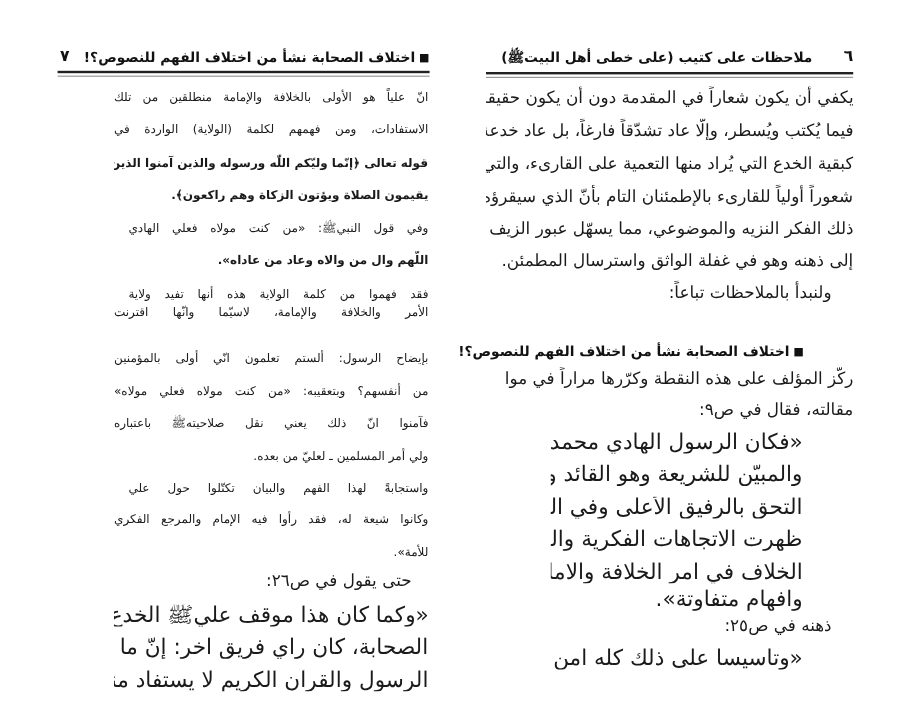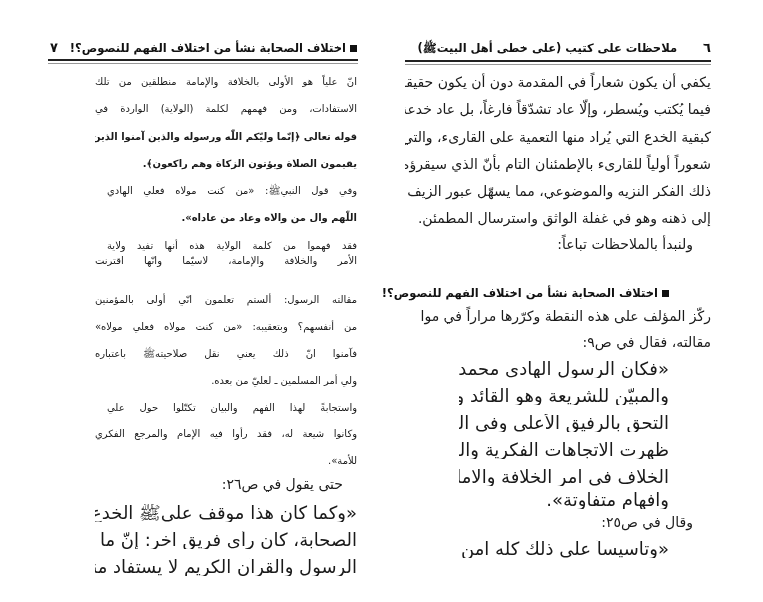--- a/index.html
+++ b/index.html
@@ -35,21 +35,21 @@
   <div class="rule-thin" style="left:48px; width:310px; top:63px;"></div>
 
   <div class="line body-l" style="right:24px; width:262px; top:73px;">انّ علياً هو الأولى بالخلافة والإمامة منطلقين من تلك</div>
   <div class="line body-l" style="right:24px; width:262px; top:100px;">الاستفادات، ومن فهمهم لكلمة (الولاية) الواردة في</div>
   <div class="line body-l bold" style="right:24px; width:262px; top:128px;">قوله تعالى ﴿إنّما وليّكم اللّٰه ورسوله والذين آمنوا الذين</div>
   <div class="line body-l bold last" style="right:24px; width:262px; top:155px;">يقيمون الصلاة ويؤتون الزكاة وهم راكعون﴾.</div>
   <div class="line body-l" style="right:24px; width:250px; top:182px;">وفي قول النبيﷺ: «من كنت مولاه فعلي الهادي</div>
   <div class="line body-l bold last" style="right:24px; width:262px; top:209px;">اللّهم وال من والاه وعاد من عاداه».</div>
   <div class="line body-l" style="right:24px; width:250px; top:237px;">فقد فهموا من كلمة الولاية هذه أنها تفيد ولاية</div>
   <div class="line body-l" style="right:24px; width:262px; top:252px;">الأمر والخلافة والإمامة، لاسيّما وانّها اقترنت</div>
-  <div class="line body-l" style="right:24px; width:262px; top:291px;">مقالته الرسول: ألستم تعلمون انّي أولى بالمؤمنين</div>
+  <div class="line body-l" style="right:24px; width:262px; top:291px;">بإيضاح الرسول: ألستم تعلمون انّي أولى بالمؤمنين</div>
   <div class="line body-l" style="right:24px; width:262px; top:318px;">من أنفسهم؟ وبتعقيبه: «من كنت مولاه فعلي مولاه»</div>
   <div class="line body-l" style="right:24px; width:262px; top:345px;">فآمنوا انّ ذلك يعني نقل صلاحيتهﷺ باعتباره</div>
   <div class="line body-l last" style="right:24px; width:262px; top:372px;">ولي أمر المسلمين ـ لعليّ من بعده.</div>
   <div class="line body-l" style="right:24px; width:250px; top:399px;">واستجابةً لهذا الفهم والبيان تكتّلوا حول علي</div>
   <div class="line body-l" style="right:24px; width:262px; top:425px;">وكانوا شيعة له، فقد رأوا فيه الإمام والمرجع الفكري</div>
   <div class="line body-l last" style="right:24px; width:262px; top:452px;">للأمة».</div>
 
   <div class="line body-r last" style="right:38px; width:300px; top:474px;">حتى يقول في ص٢٦:</div>
   <div class="line quote" style="right:24px; width:262px; top:504px;">«وكما كان هذا موقف عليﷺ الخدع من</div>
   <div class="line quote" style="right:24px; width:262px; top:531px;">الصحابة، كان رأي فريق آخر: إنّ ما جاء في بيانات</div>
@@ -76,15 +76,15 @@
   <div class="line body-r" style="right:52px; width:290px; top:306px;">ركّز المؤلف على هذه النقطة وكرّرها مراراً في مواضع من</div>
   <div class="line body-r last" style="right:52px; width:306px; top:332px;">مقالته، فقال في ص٩:</div>
 
   <div class="line quote" style="right:94px; width:210px; top:360px;">«فكان الرسول الهادي محمدﷺ هو المبلّغ</div>
   <div class="line quote" style="right:94px; width:210px; top:387px;">والمبيّن للشريعة وهو القائد وولي الأمر، وما أن</div>
   <div class="line quote" style="right:94px; width:210px; top:414px;">التحق بالرفيق الأعلى وفي الساعات الأولى من وفاته،</div>
   <div class="line quote" style="right:94px; width:210px; top:441px;">ظهرت الاتجاهات الفكرية والسياسية المتعددة فكان</div>
   <div class="line quote" style="right:94px; width:210px; top:468px;">الخلاف في امر الخلافة والامامة الذي انطلق من رؤىً</div>
   <div class="line quote last" style="right:94px; width:210px; top:491px;">وافهام متفاوتة».</div>
 
-  <div class="line body-r last" style="right:70px; width:280px; top:512px;">وقال في ص٢٥:</div>
+  <div class="line body-r last" style="right:70px; width:280px; top:512px;">ذهنه في ص٢٥:</div>
   <div class="line quote last" style="right:94px; width:210px; top:540px;">«وتأسيساً على ذلك كلّه آمن فريق من الصحابة</div>
 </div>
 
 </body></html>

